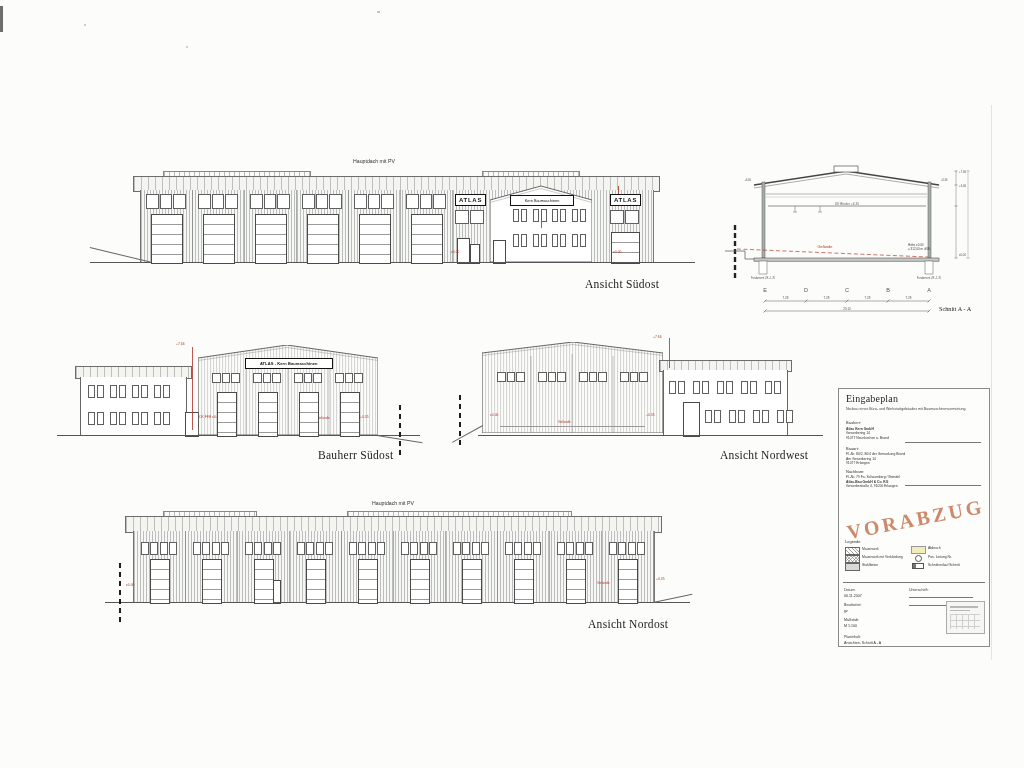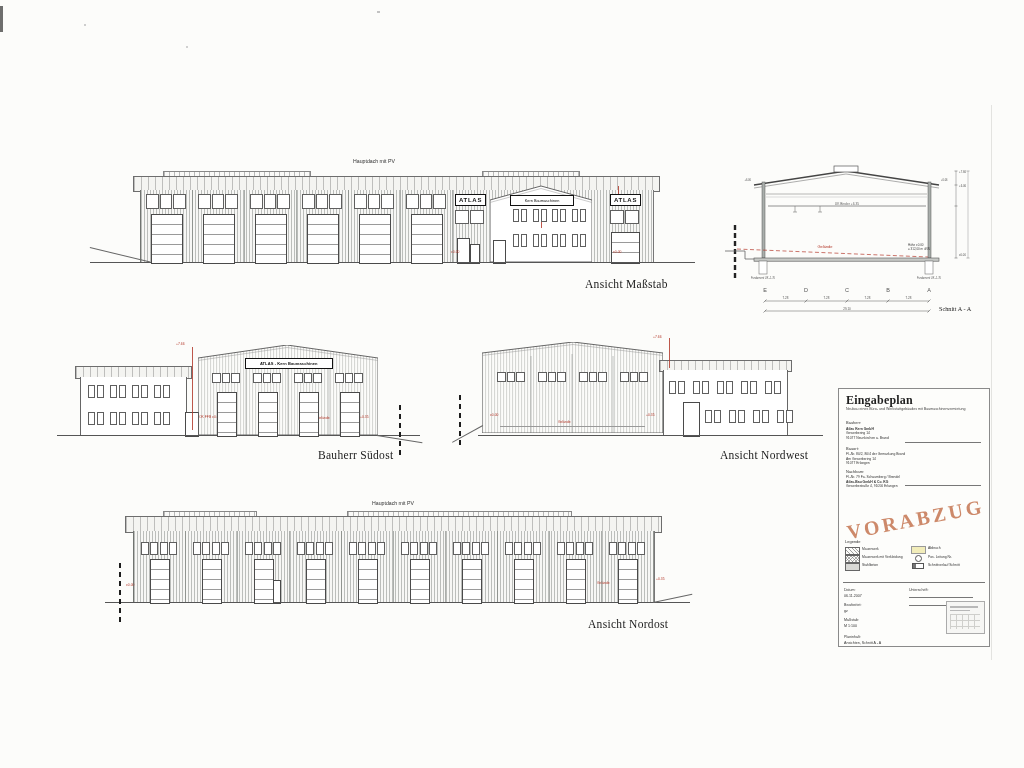--- a/index.html
+++ b/index.html
@@ -35,21 +35,21 @@
   .view-label{position:absolute;font-family:"Liberation Serif",serif;font-size:11.5px;color:#1b1b1b;letter-spacing:.3px;white-space:nowrap;}
   .micro{position:absolute;white-space:nowrap;transform-origin:0 0;line-height:1.25;color:#333;}
   .s42{font-size:8px;transform:scale(.42);}
   .s45{font-size:8px;transform:scale(.45);}
   .s5{font-size:8px;transform:scale(.5);}
   .s65{font-size:8px;transform:scale(.65);}
   .red{color:#b43a2c;}
   .bold{font-weight:bold;}
   
   #titleblock{border:.8px solid #8a8a8a;background:#fdfdfb;}
-  .tb-heading{position:absolute;font-family:"Liberation Serif",serif;font-size:12px;color:#1f1f1f;letter-spacing:.2px;font-weight:bold;}
+  .tb-heading{position:absolute;font-family:"Liberation Serif",serif;font-size:10px;color:#1f1f1f;letter-spacing:.2px;}
   .sigline{position:absolute;border-bottom:.7px solid #777;height:0;}
   .stamp-wrap{position:absolute;display:flex;align-items:center;justify-content:center;}
   .stamp-txt{font-family:"Liberation Serif",serif;font-size:20px;font-weight:600;letter-spacing:3px;
     color:rgba(196,116,80,.85);transform:rotate(-11deg);white-space:nowrap;}
   .swatch{position:absolute;width:13px;height:5.5px;}
   .sw-hatch{background:repeating-linear-gradient(45deg,rgba(120,120,120,.7) 0 .7px,transparent .7px 2.6px);border:.7px solid #666;}
   .sw-cross{background:repeating-linear-gradient(45deg,rgba(120,120,120,.6) 0 .6px,transparent .6px 2.4px),
              repeating-linear-gradient(-45deg,rgba(120,120,120,.6) 0 .6px,transparent .6px 2.4px);border:.7px solid #666;}
   .sw-solid{background:#d9d9d6;border:.7px solid #666;}
   .sw-yellow{background:#f2edba;border:.7px solid #999;}
@@ -110,21 +110,21 @@
     <div class="door" style="left:526px;top:80px;width:27px;height:30px"></div>
 
     <div class="redline" style="left:533px;top:34px;width:1px;height:8px"></div>
     <div class="redline" style="left:456px;top:66px;width:1px;height:10px"></div>
     <span class="micro s42 red" style="left:366px;top:98px">±0.00</span>
     <span class="micro s42 red" style="left:528px;top:98px">±0.00</span>
 
     <div class="hline" style="left:5px;top:110px;width:605px"></div>
     <div class="slope" style="left:5px;top:95px;width:62px;transform:rotate(13.6deg)"></div>
 
-    <span class="view-label" style="left:500px;top:126px">Ansicht Maßstab</span>
+    <span class="view-label" style="left:500px;top:126px">Ansicht Südost</span>
   <div class="band" style="left: 61px; top: 42px; width: 40px; height: 15px;">
         <div class="pane"></div>
         <div class="pane"></div>
         <div class="pane"></div>
       </div>
       <div class="door" style="left: 66px; top: 62px; width: 30px; height: 48px;"></div>
       <div class="band" style="left: 113px; top: 42px; width: 40px; height: 15px;">
         <div class="pane"></div>
         <div class="pane"></div>
         <div class="pane"></div>

